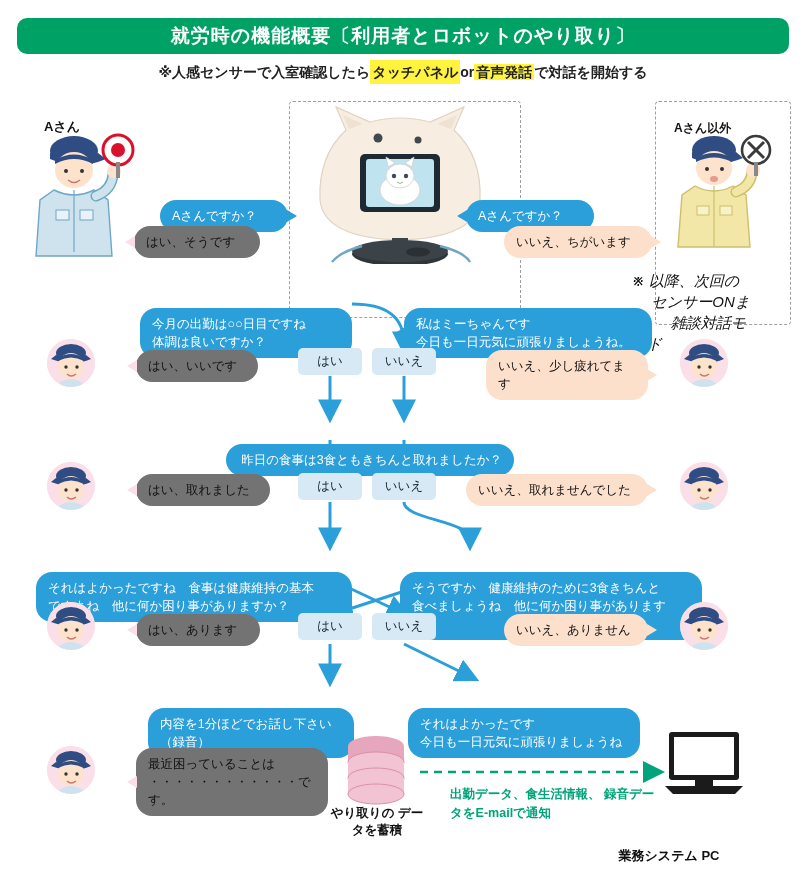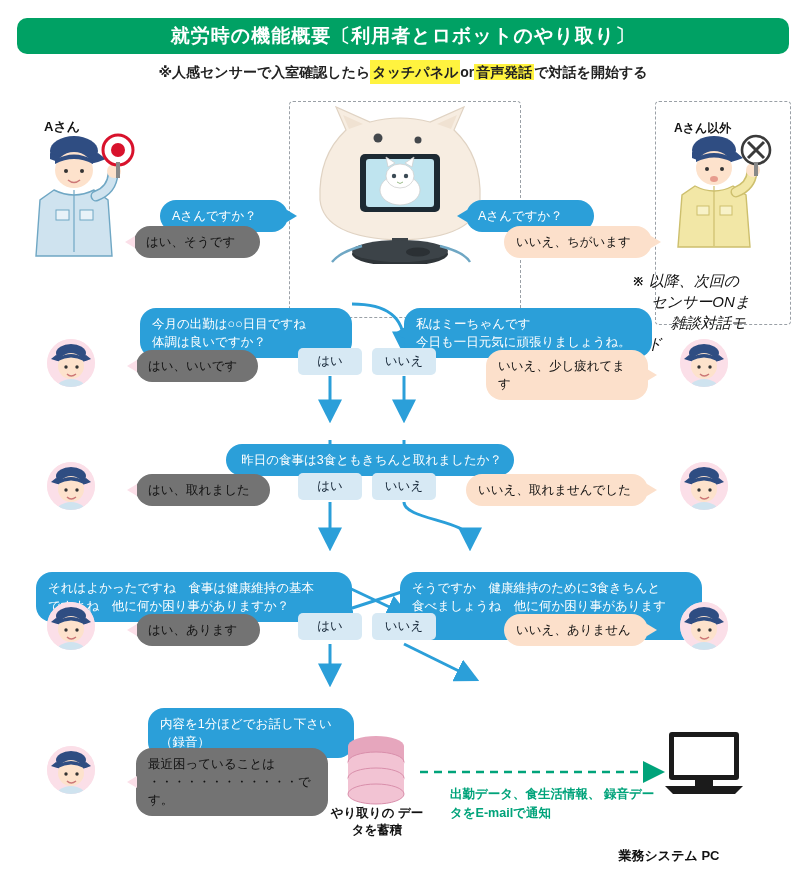--- a/index.html
+++ b/index.html
@@ -368,20 +368,22 @@
       <path d="M11,22 q13,-7 26,0 l0,-3 q-13,-8 -26,0 z" fill="#2f4d82"></path>
       <circle cx="19" cy="28" r="1.7" fill="#333"></circle>
       <circle cx="30" cy="28" r="1.7" fill="#333"></circle>
       <path d="M20,35 q4,4 9,0" stroke="#c77" stroke-width="1.4" fill="none"></path>
       <path d="M12,44 q12,-8 24,0 l0,4 l-24,0 z" fill="#cfe3ef"></path>
     </svg>
   </div>
 
   <div class="bubble blue" style="left:148px;top:676px;width:206px;">内容を1分ほどでお話し下さい
 （録音）</div>
+  <div class="bubble blue" style="left:408px;top:676px;width:232px;">それはよかったです
+今日も一日元気に頑張りましょうね</div>
 
   <div class="avatar-circle" style="left:47px;top:746px;">
     <svg viewBox="0 0 48 48" width="48" height="48">
       <circle cx="24" cy="24" r="24" fill="#fbdfe8"></circle>
       <ellipse cx="24" cy="14" rx="15" ry="9" fill="#2f4d82"></ellipse>
       <path d="M9,16 q15,6 30,0 l5,4 q-18,8 -40,0 z" fill="#2f4d82"></path>
       <ellipse cx="24" cy="27" rx="13" ry="13" fill="#fde2cc"></ellipse>
       <path d="M11,22 q13,-7 26,0 l0,-3 q-13,-8 -26,0 z" fill="#2f4d82"></path>
       <circle cx="19" cy="28" r="1.7" fill="#333"></circle>
       <circle cx="30" cy="28" r="1.7" fill="#333"></circle>

